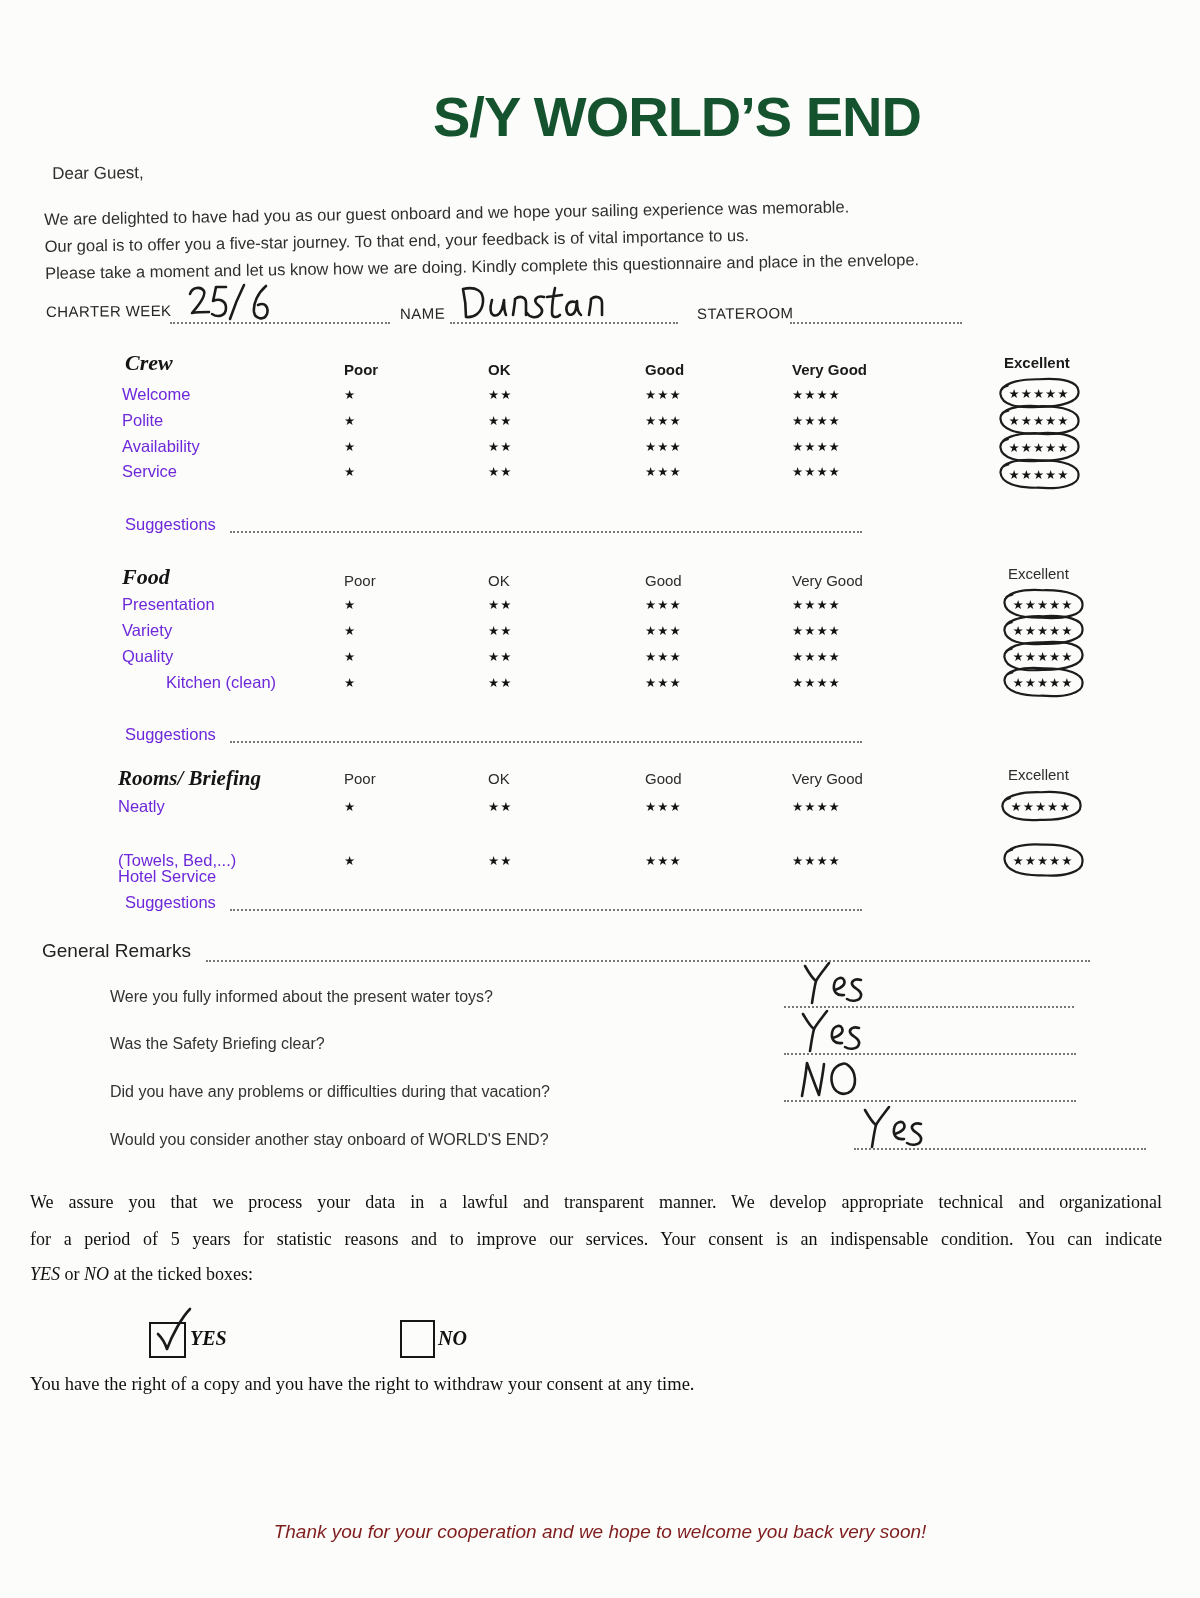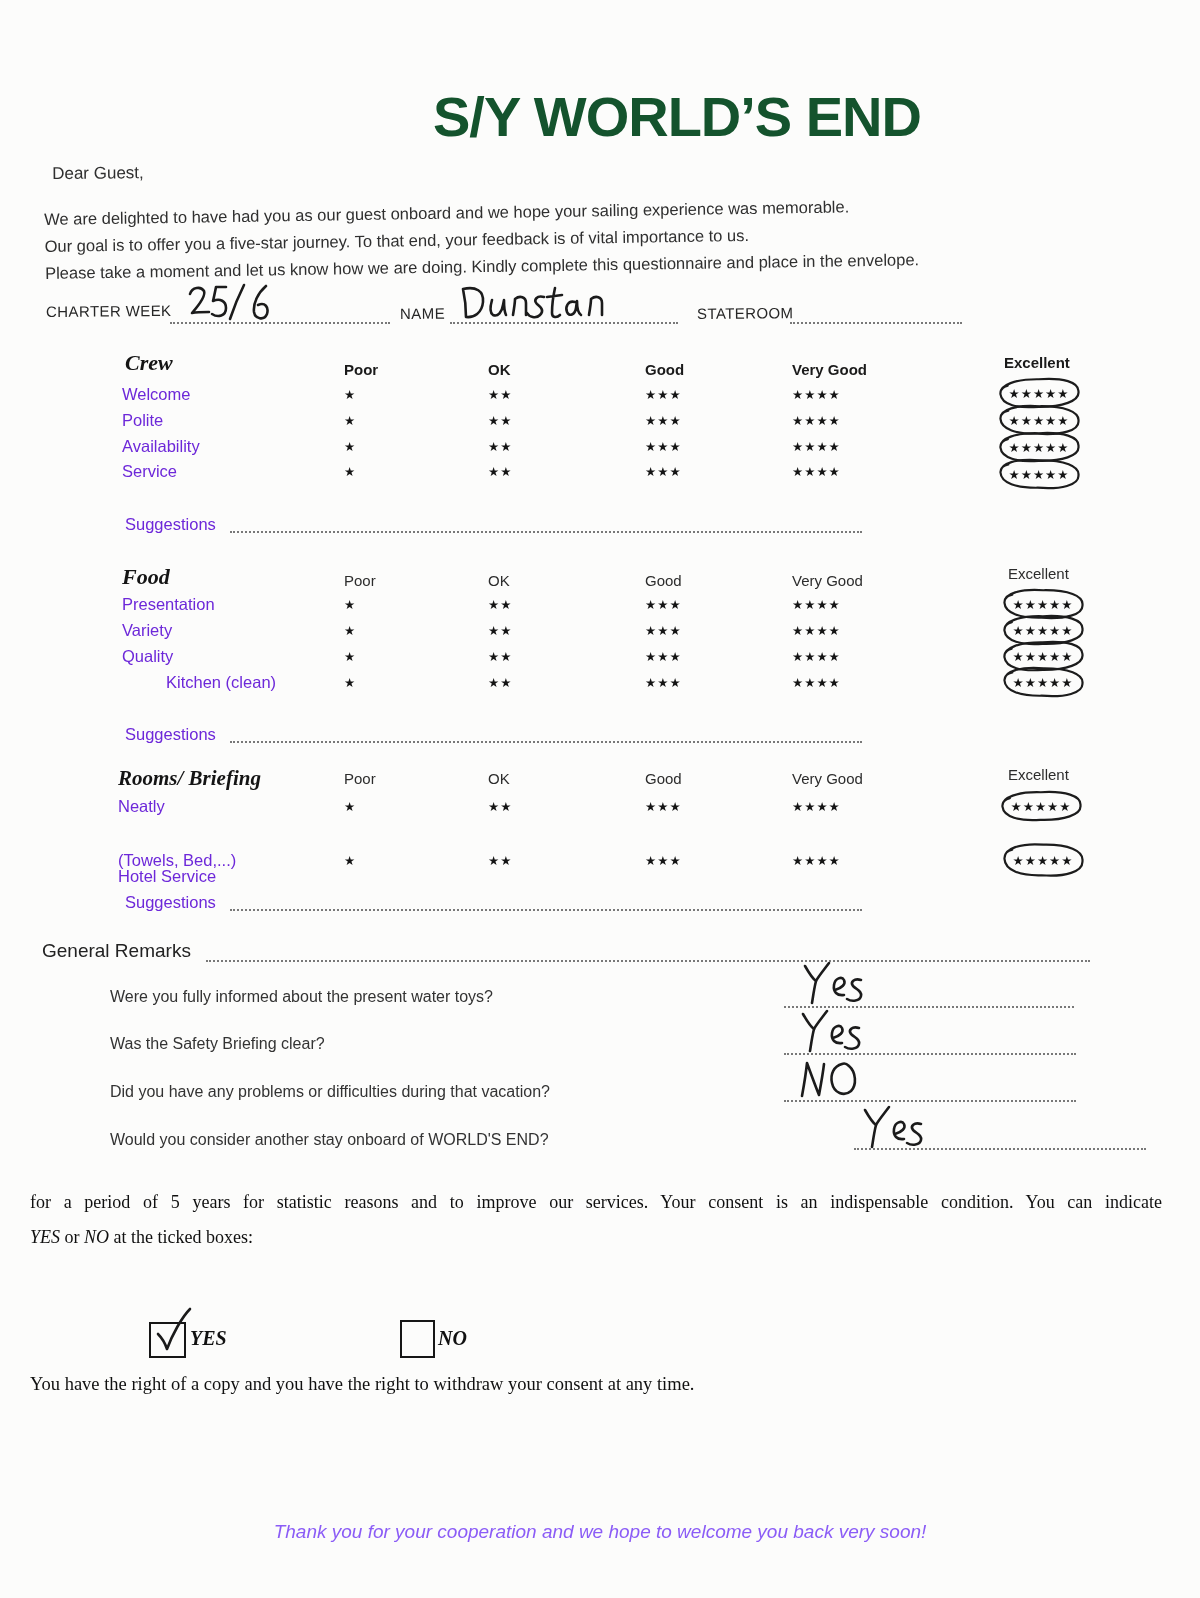--- a/index.html
+++ b/index.html
@@ -16,21 +16,21 @@
   .rowlabel{font-size:16.5px;color:#6d28d9;white-space:nowrap;}
   .stars{font-family:"DejaVu Sans",sans-serif;font-size:12.5px;letter-spacing:1px;color:#141414;white-space:nowrap;}
   .circled{display:flex;align-items:center;justify-content:center;width:86px;height:30px;}
   .circled svg.oval{position:absolute;left:-4px;top:-3px;width:94px;height:36px;overflow:visible;}
   .question{font-size:16px;color:#333;white-space:nowrap;}
   .serif{font-family:"Liberation Serif",serif;color:#101010;}
   .para-line{font-size:18px;line-height:24px;width:1132px;text-align:justify;text-align-last:justify;}
   .para-last{font-size:18px;}
   .chkbox{border:2.5px solid #161616;background:#fcfcfb;}
   .chklabel{font-family:"Liberation Serif",serif;font-style:italic;font-weight:700;font-size:20px;color:#111;}
-  .footer-note{width:1200px;text-align:center;font-style:italic;font-size:19px;font-weight:500;color:#8b5cf6;}
+  .footer-note{width:1200px;text-align:center;font-style:italic;font-size:19px;font-weight:500;color:#7f1d1d;}
   .pen{fill:none;stroke:#1b1b1b;stroke-width:2.6;stroke-linecap:round;stroke-linejoin:round;}
   .pen-thin{fill:none;stroke:#1c1c1c;stroke-width:2.2;stroke-linecap:round;stroke-linejoin:round;vector-effect:non-scaling-stroke;}
   .hw{overflow:visible;}
   .r-a{transform:rotate(-2deg);} .r-b{transform:rotate(1.6deg);} .r-c{transform:rotate(-1deg);} .r-d{transform:rotate(2.2deg);}
   .tilt-1{transform:rotate(-0.9deg);transform-origin:left top;}
   .tilt-2{transform:rotate(-0.5deg);transform-origin:left top;}
 </style>
 </head>
 <body>
 
@@ -268,20 +268,21 @@
     </svg>
   <div class="abs dots" style="left:784px;top:1100px;width:292px;"></div>
 
   <div class="abs question" style="left:110px;top:1131px;">Would you consider another stay onboard of WORLD'S END?</div>
   <svg class="abs hw" style="left:858px;top:1104px;" width="74" height="46" viewBox="0 0 72 46" aria-label="Yes">
       <use href="#hw-yes"></use>
     </svg>
   <div class="abs dots" style="left:854px;top:1148px;width:292px;"></div>
 
   <div class="abs serif" style="left:30px;top:1190px;">
+    <div class="para-line" style="margin-bottom:13px;">We assure you that we process your data in a lawful and transparent manner. We develop appropriate technical and organizational</div>
     <div class="para-line" style="margin-bottom:13px;">for a period of 5 years for statistic reasons and to improve our services. Your consent is an indispensable condition. You can indicate</div>
     <div class="para-last"><span style="font-style:italic;">YES</span><span> or </span><span style="font-style:italic;">NO</span><span> at the ticked boxes:</span></div>
   </div>
 
   <div class="abs chkbox" style="left:149px;top:1322px;width:33px;height:32px;" aria-checked="true"></div>
   <svg class="abs hw" style="left:151px;top:1304px;" width="42" height="52" viewBox="0 0 42 52">
       <use href="#hw-tick"></use>
     </svg>
   <div class="abs chklabel" style="left:190px;top:1327px;">YES</div>
 

